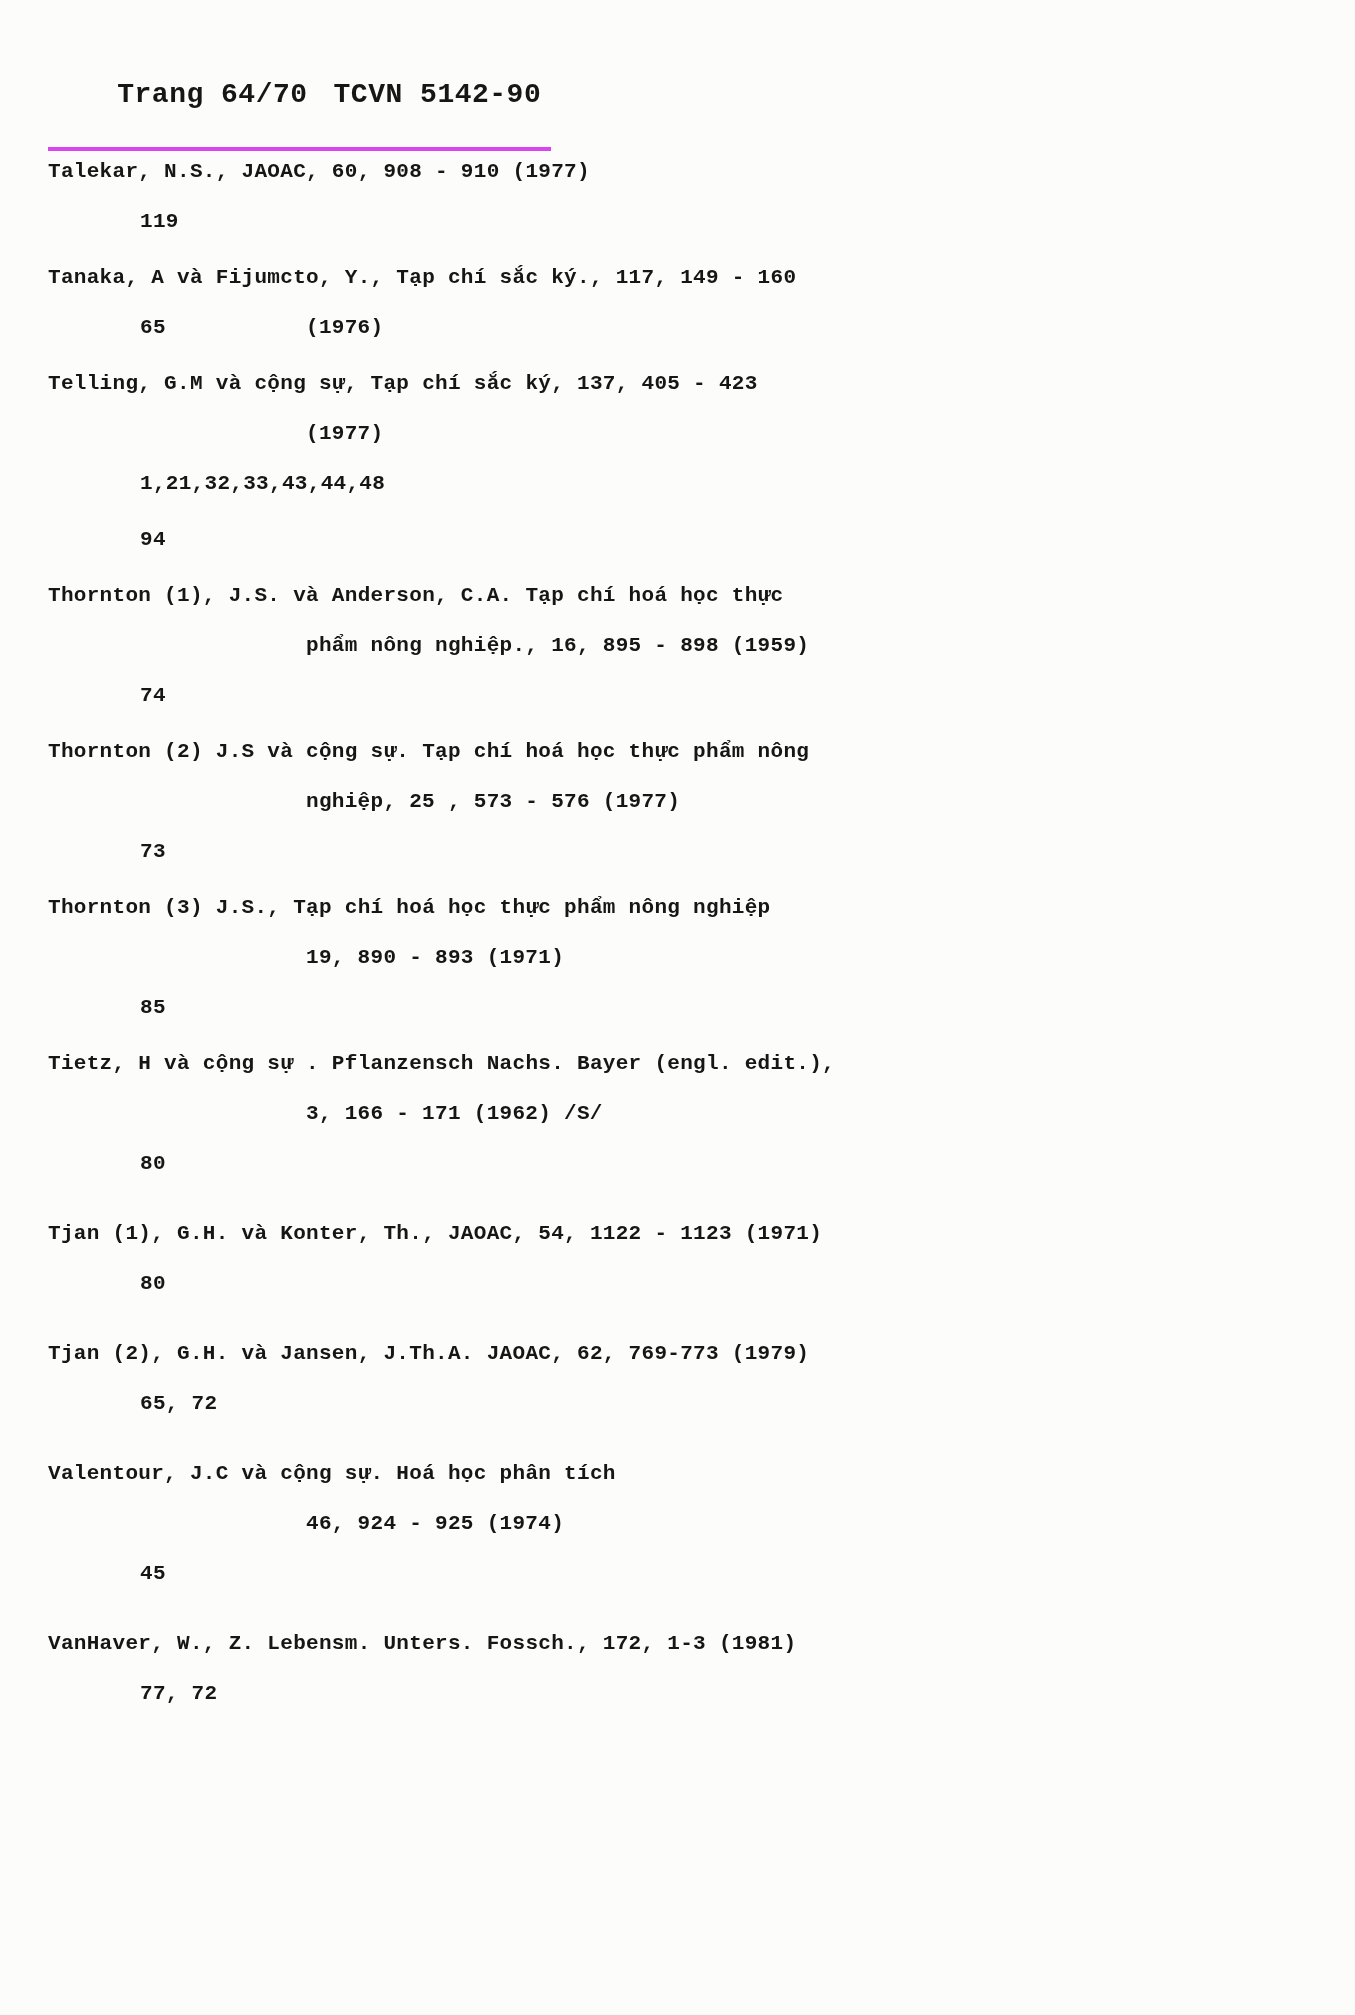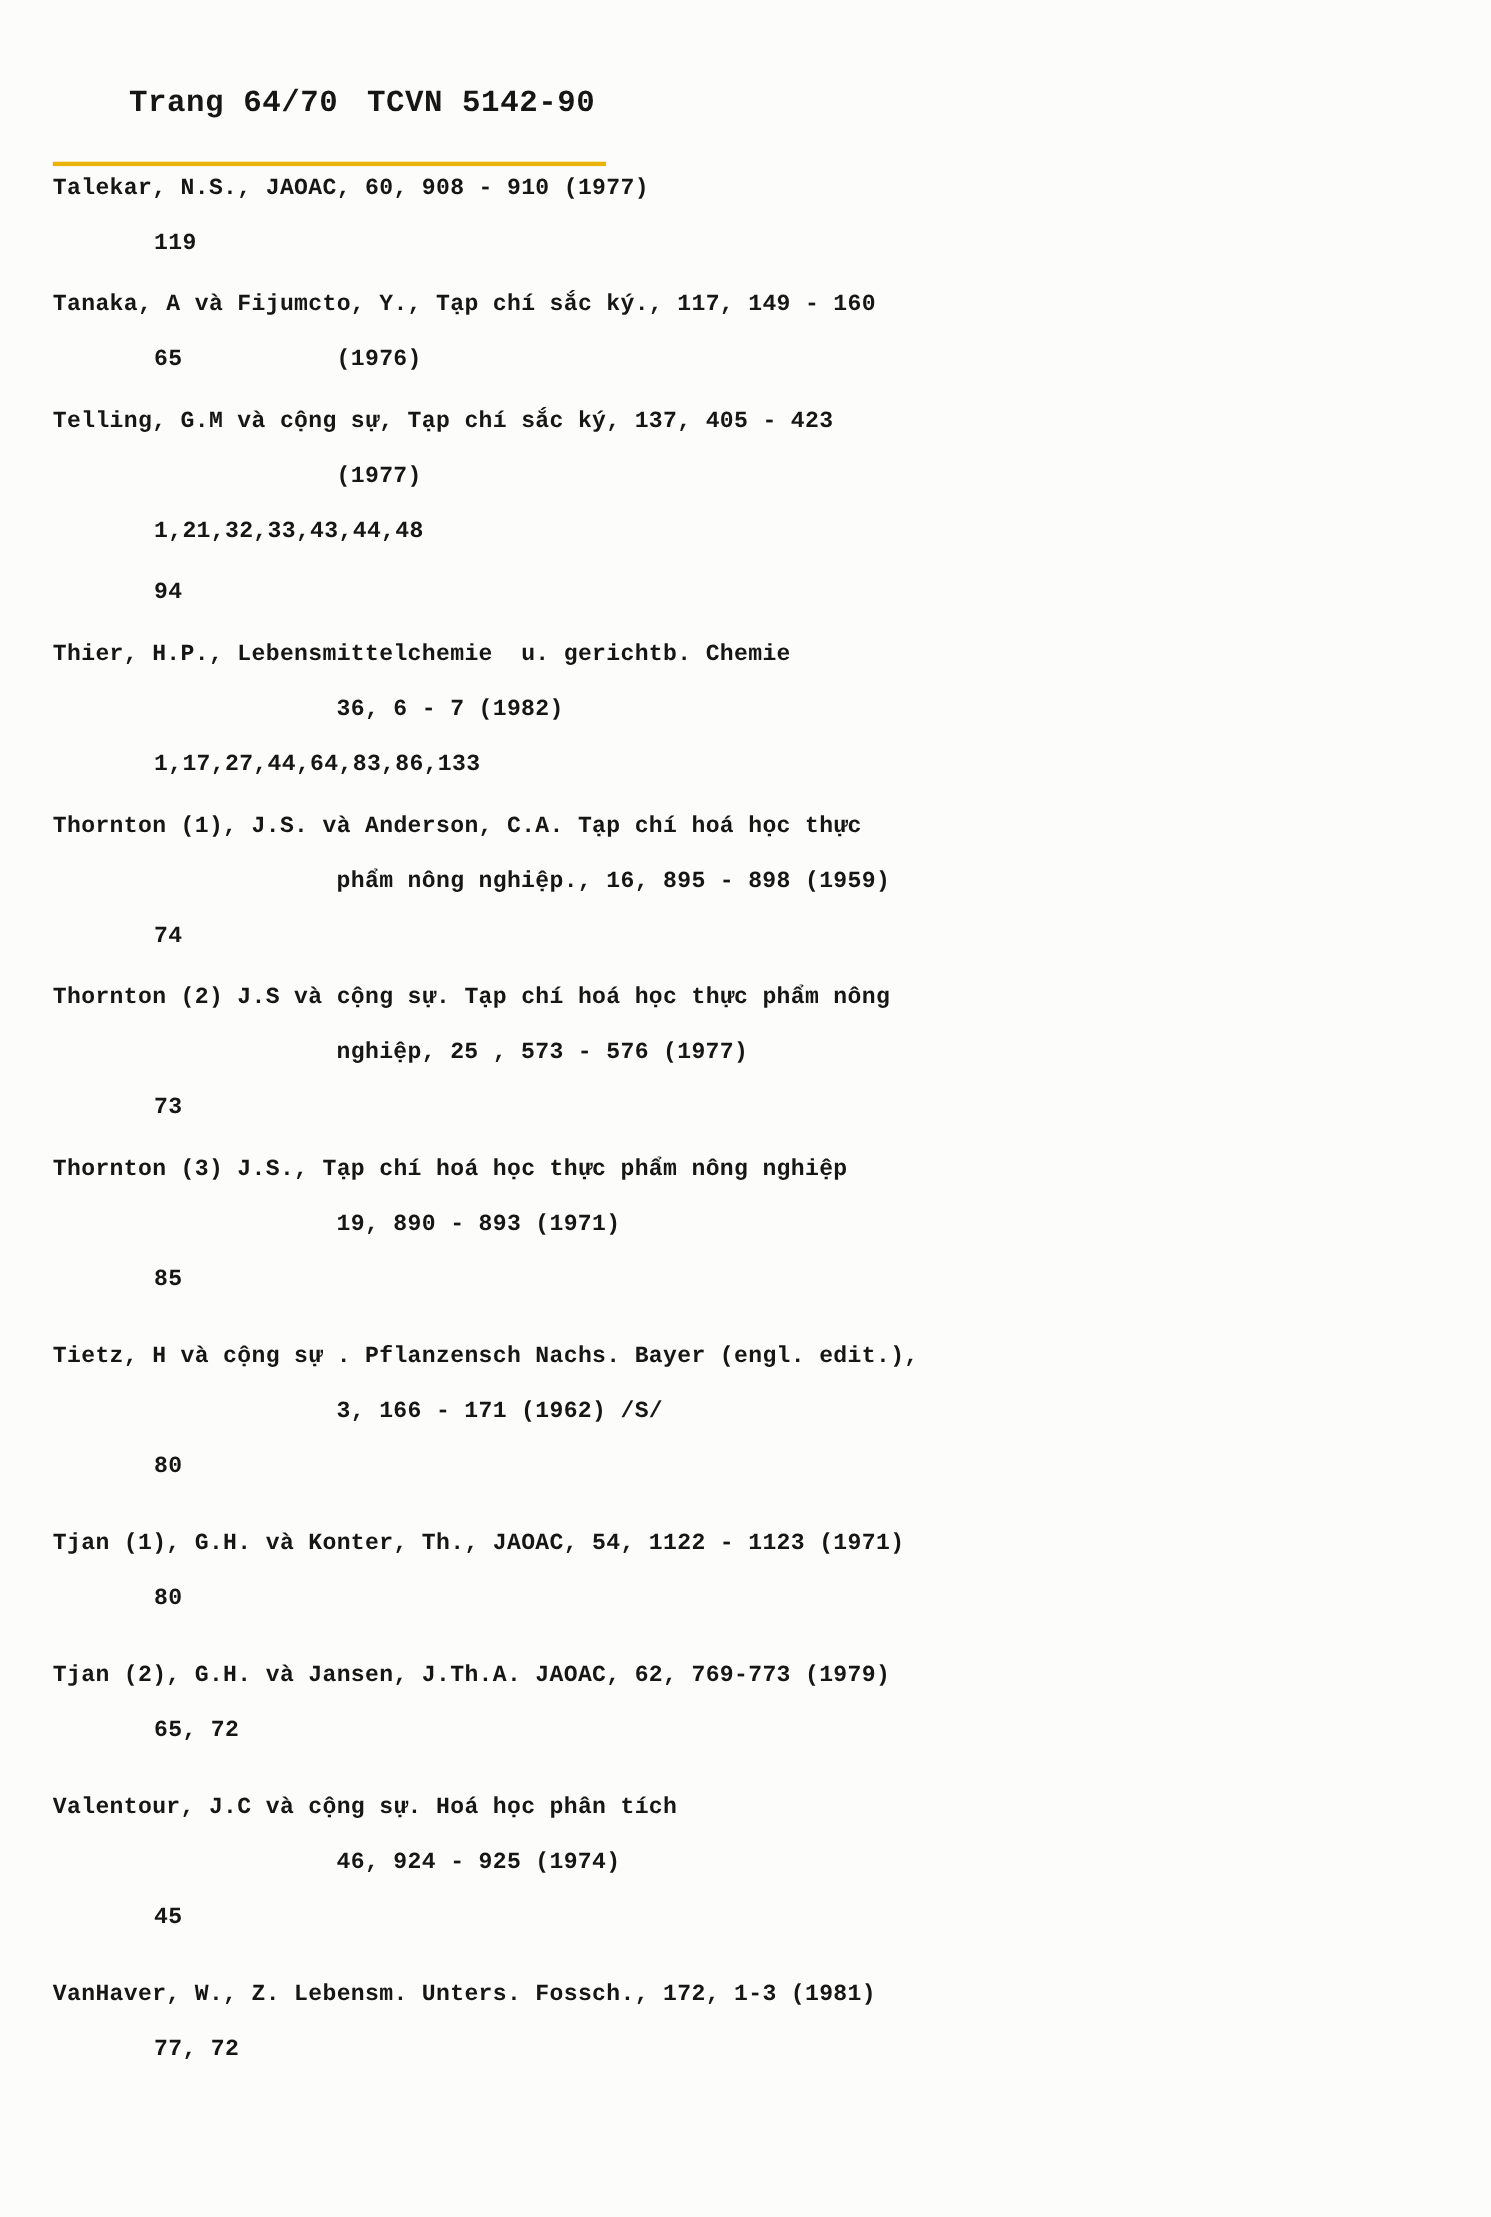--- a/index.html
+++ b/index.html
@@ -17,21 +17,21 @@
   .page {
     position: relative;
     width: 1355px;
     height: 2015px;
   }
   .header {
     position: absolute;
     left: 48px;
     top: 48px;
     display: inline-block;
-    border-bottom: 4px solid #eab308;
+    border-bottom: 4px solid #d946ef;
     padding: 0 10px 6px 0;
     font-size: 28px;
     font-weight: 700;
     white-space: pre;
     letter-spacing: 0.5px;
   }
   .header .gap { display: inline-block; width: 26px; }
   .refs {
     position: absolute;
     left: 48px;
@@ -77,25 +77,20 @@
       </div>
       <div class="entry">
         <div class="line"><span class="seg seg-main">Telling, G.M và cộng sự, Tạp chí sắc ký, 137, 405 - 423</span></div>
         <div class="line"><span class="seg seg-cont">(1977)</span></div>
         <div class="line"><span class="seg seg-index">1,21,32,33,43,44,48</span></div>
       </div>
       <div class="entry">
         <div class="line"><span class="seg seg-index">94</span></div>
       </div>
       <div class="entry">
-        <div class="line"><span class="seg seg-main">Thier, H.P., Lebensmittelchemie  u. gerichtb. Chemie</span></div>
-        <div class="line"><span class="seg seg-cont">36, 6 - 7 (1982)</span></div>
-        <div class="line"><span class="seg seg-index">1,17,27,44,64,83,86,133</span></div>
-      </div>
-      <div class="entry">
         <div class="line"><span class="seg seg-main">Thornton (1), J.S. và Anderson, C.A. Tạp chí hoá học thực</span></div>
         <div class="line"><span class="seg seg-cont">phẩm nông nghiệp., 16, 895 - 898 (1959)</span></div>
         <div class="line"><span class="seg seg-index">74</span></div>
       </div>
       <div class="entry">
         <div class="line"><span class="seg seg-main">Thornton (2) J.S và cộng sự. Tạp chí hoá học thực phẩm nông</span></div>
         <div class="line"><span class="seg seg-cont">nghiệp, 25 , 573 - 576 (1977)</span></div>
         <div class="line"><span class="seg seg-index">73</span></div>
       </div>
       <div class="entry">

